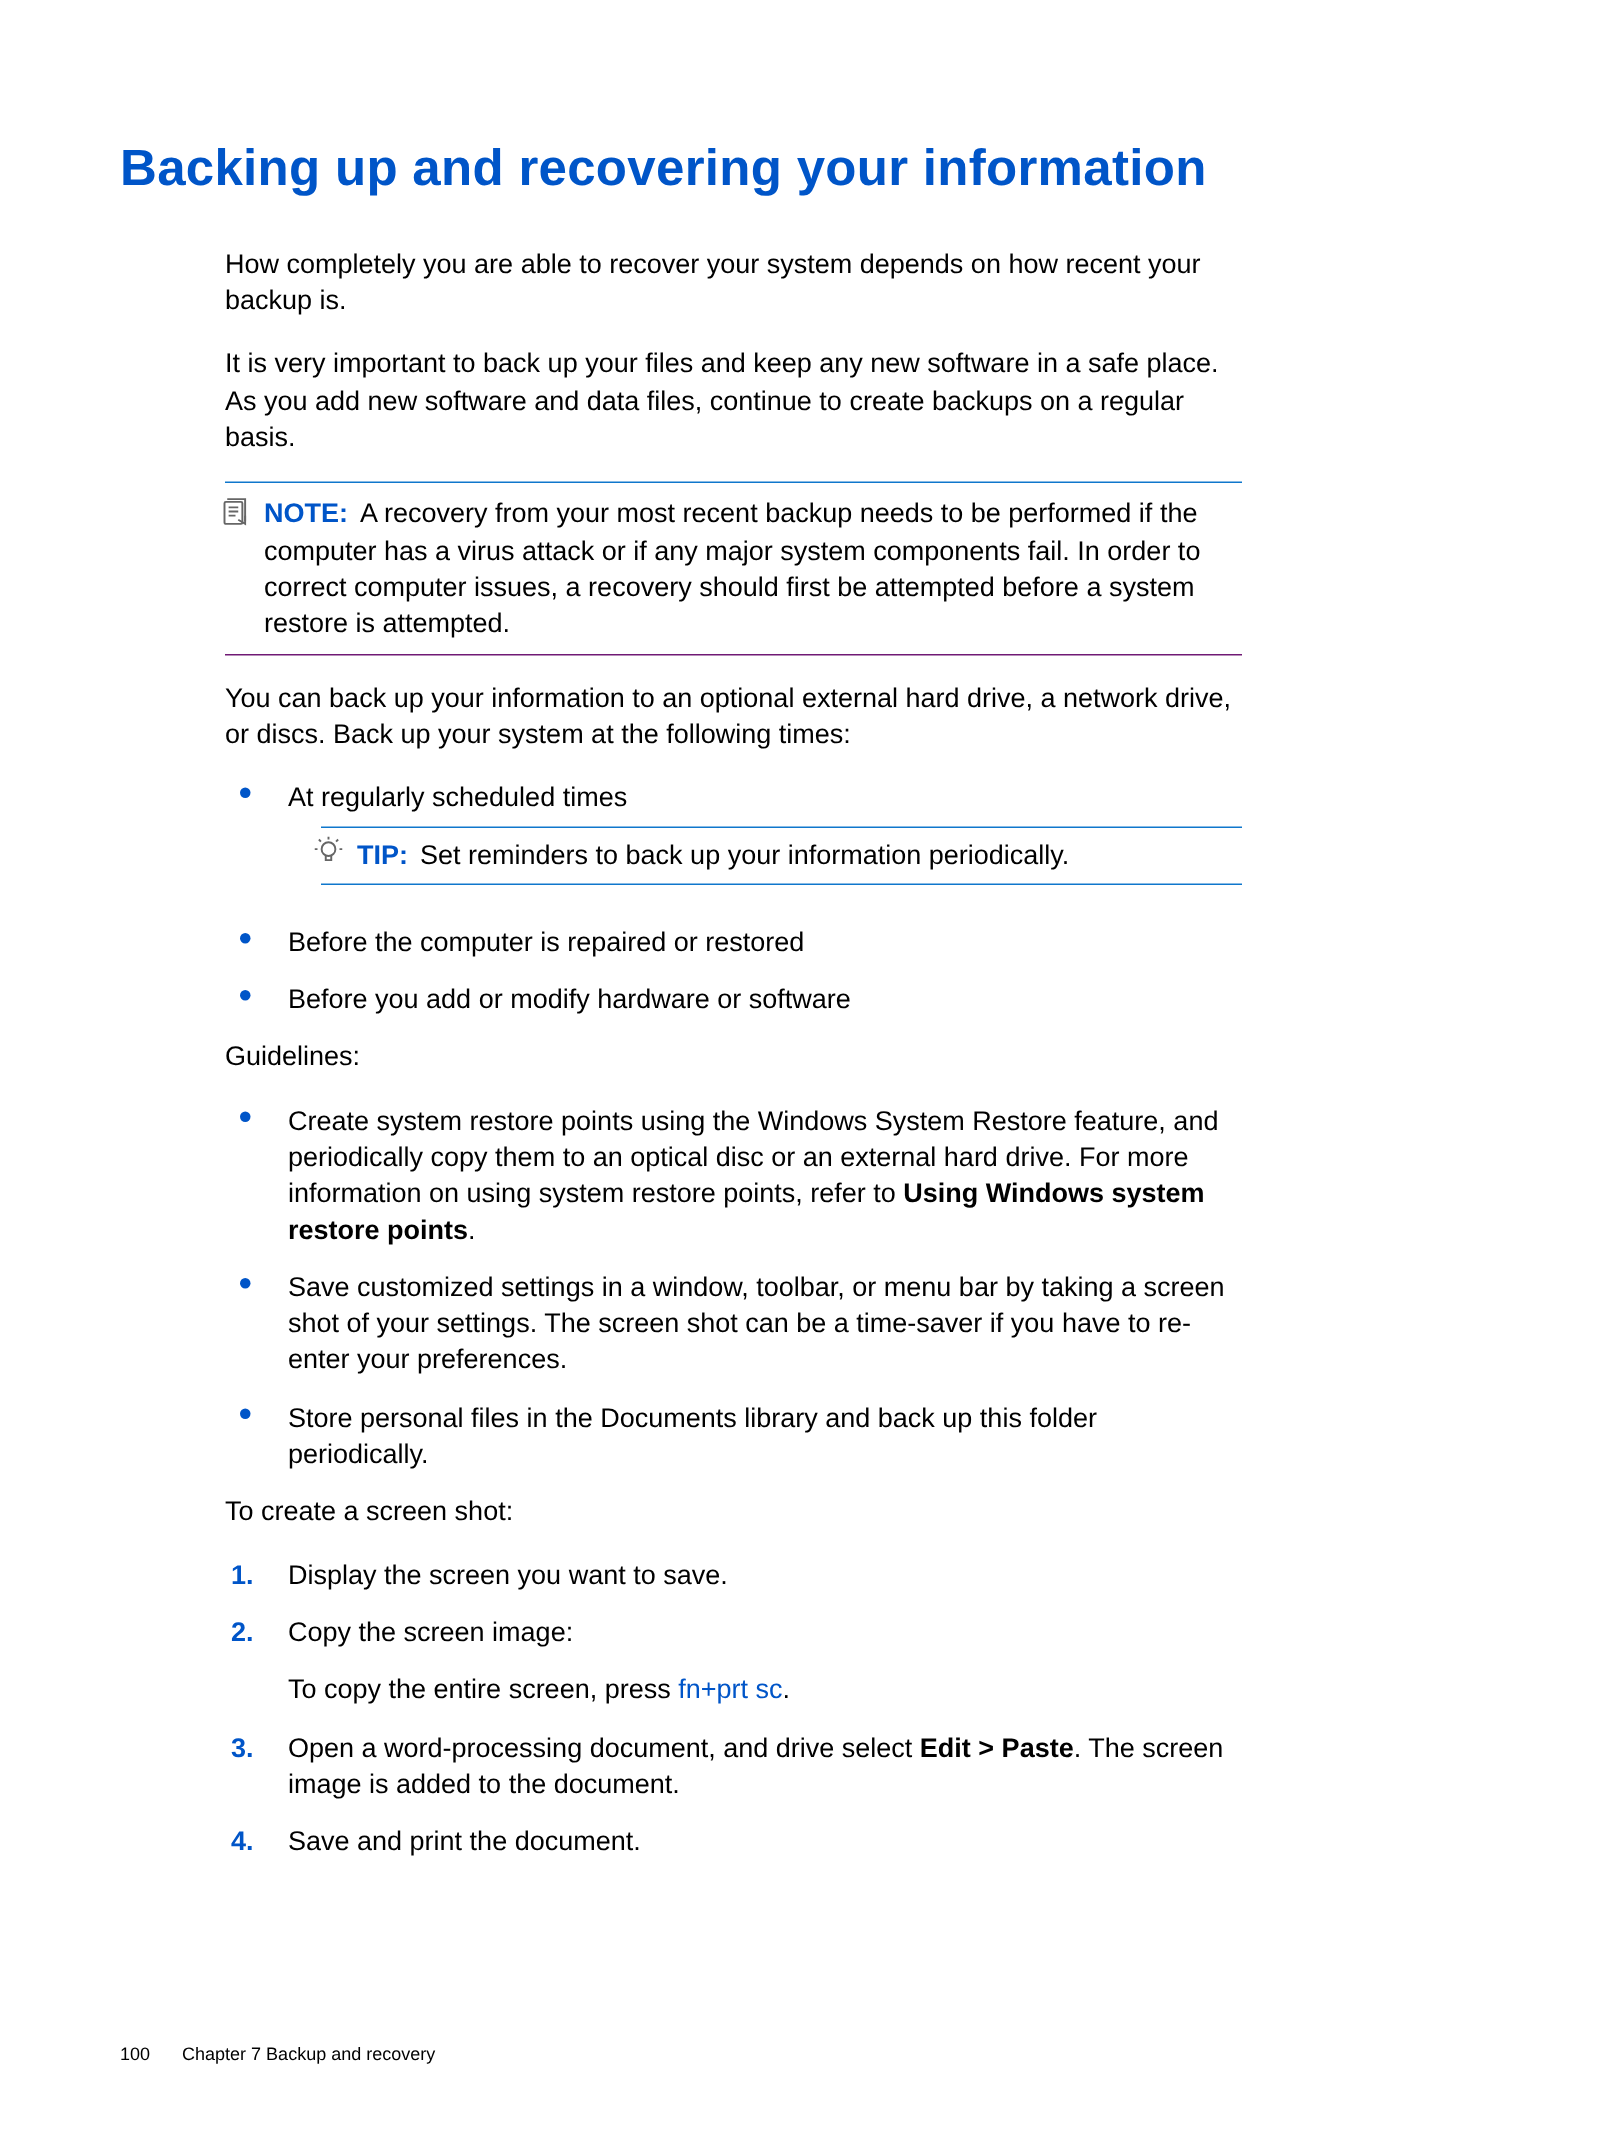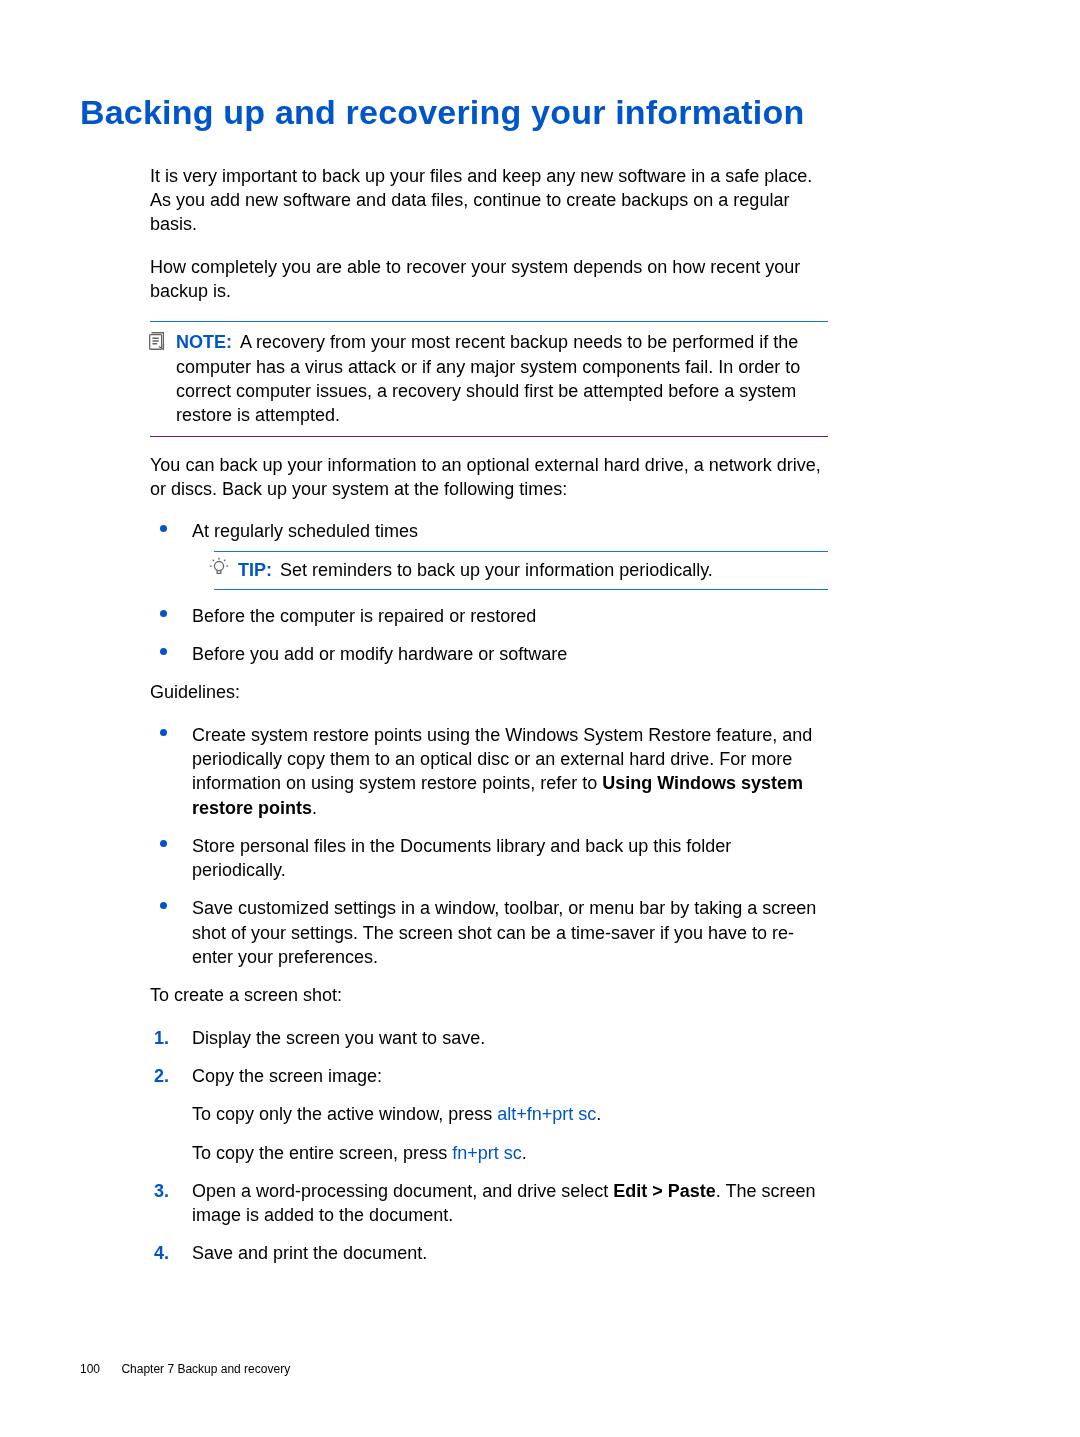--- a/index.html
+++ b/index.html
@@ -75,21 +75,21 @@
     top: 6px;
     width: 7px;
     height: 7px;
     background: #0055c8;
     border-radius: 50%;
   }
   .nested-callout {
     border-top: 1px solid #0f77cc;
     border-bottom: 1px solid #0f77cc;
     padding: 6px 0;
-    margin: 8px 0 14px 22px;
+    margin: 8px 0 26px 22px;
     position: relative;
   }
   .nested-callout .icon {
     position: absolute;
     left: -6px;
     top: 4px;
     width: 22px;
     height: 22px;
   }
   .nested-callout .inner {
@@ -130,22 +130,22 @@
 </style>
 </head>
 <body>
 
 <div class="page">
 
   <h1 class="title">Backing up and recovering your information</h1>
 
   <div class="body-indent">
 
+    <p class="para">How completely you are able to recover your system depends on how recent your backup is.</p>
     <p class="para">It is very important to back up your files and keep any new software in a safe place. As you add new software and data files, continue to create backups on a regular basis.</p>
-    <p class="para">How completely you are able to recover your system depends on how recent your backup is.</p>
 
     <div class="callout-rule">
       <span class="icon">
         <svg viewBox="0 0 24 24" width="22" height="22" fill="none" stroke="#666" stroke-width="1.4">
           <rect x="4" y="5" width="13" height="16" rx="1"></rect>
           <path d="M6 3h13v16"></path>
           <path d="M7 9h7M7 12h7M7 15h5"></path>
           <path d="M14 18l5 3v-6"></path>
         </svg>
       </span>
@@ -175,33 +175,30 @@
       <li>Before the computer is repaired or restored</li>
       <li>Before you add or modify hardware or software</li>
     </ul>
 
     <p class="para">Guidelines:</p>
 
     <ul class="bullets">
       <li>
         <span>Create system restore points using the Windows System Restore feature, and periodically copy them to an optical disc or an external hard drive. For more information on using system restore points, refer to </span><span class="bold">Using Windows system restore points</span><span>.</span>
       </li>
+      <li>Save customized settings in a window, toolbar, or menu bar by taking a screen shot of your settings. The screen shot can be a time-saver if you have to re-enter your preferences.</li>
       <li>Store personal files in the Documents library and back up this folder periodically.</li>
-      <li>Save customized settings in a window, toolbar, or menu bar by taking a screen shot of your settings. The screen shot can be a time-saver if you have to re-enter your preferences.</li>
     </ul>
 
     <p class="para">To create a screen shot:</p>
 
     <ol class="steps">
       <li>Display the screen you want to save.</li>
       <li>
         <span>Copy the screen image:</span>
-        <p class="subpara">
-          <span>To copy only the active window, press </span><span class="key">alt+fn+prt sc</span><span>.</span>
-        </p>
         <p class="subpara">
           <span>To copy the entire screen, press </span><span class="key">fn+prt sc</span><span>.</span>
         </p>
       </li>
       <li>
         <span>Open a word-processing document, and drive select </span><span class="bold">Edit &gt; Paste</span><span>. The screen image is added to the document.</span>
       </li>
       <li>Save and print the document.</li>
     </ol>
 

